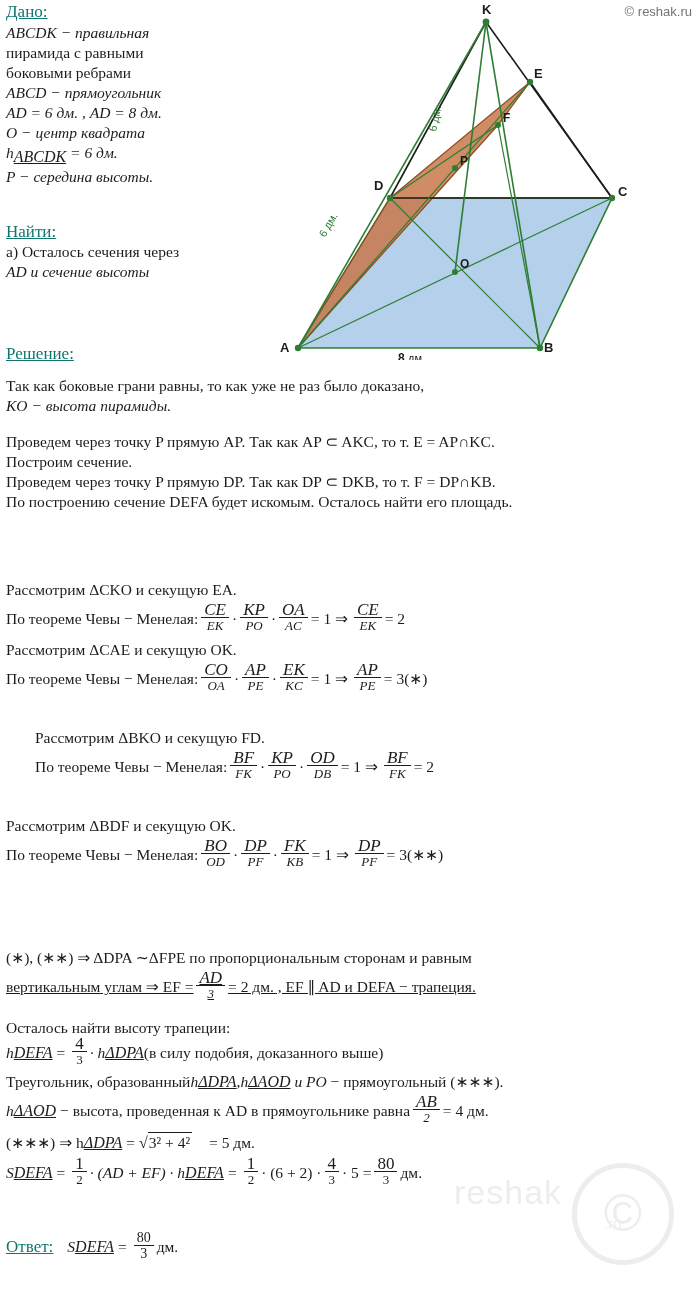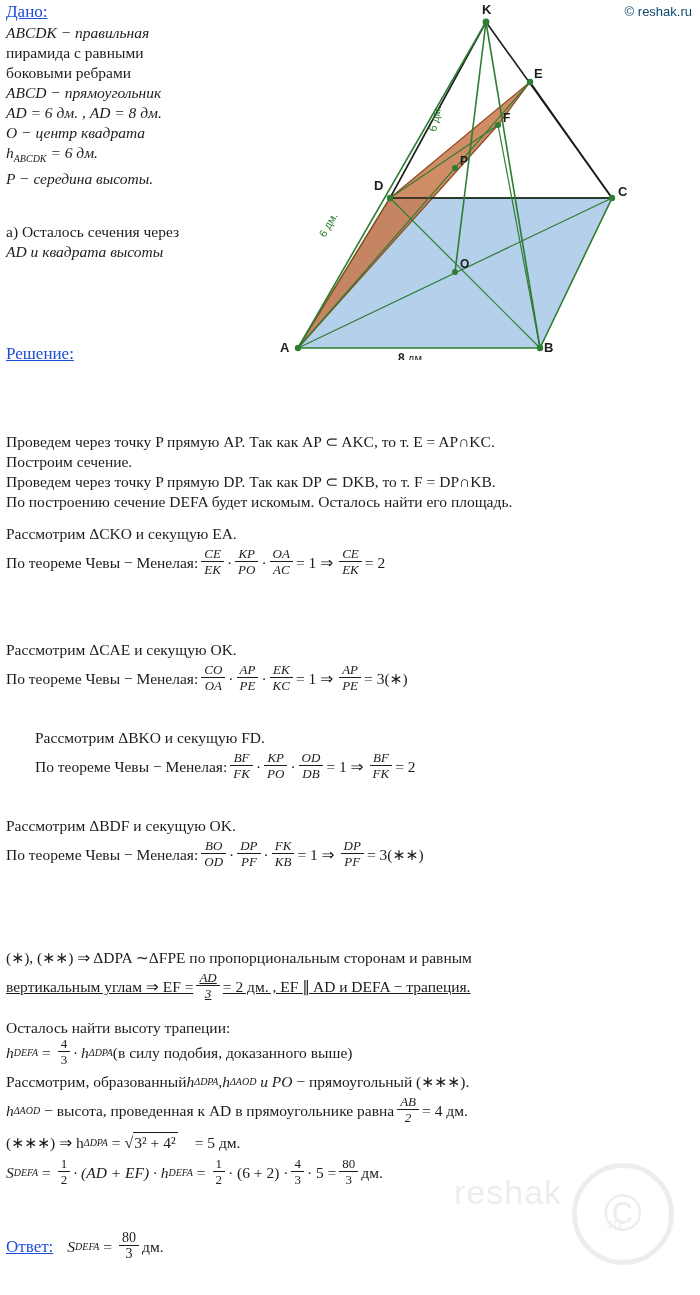--- a/index.html
+++ b/index.html
@@ -8,52 +8,52 @@
     background:#ffffff;
     font-family:"Liberation Serif", serif;
     color:#1a1a1a;
     position:relative;
     overflow:hidden;
   }
   .page{position:relative;width:700px;height:1295px;}
 
   
   .txt{font-size:15.5px;line-height:20px;color:#1c1c1c;}
-  .hdr{font-size:17px;color:#1d4ed8;text-decoration:underline;font-weight:normal;}
+  .hdr{font-size:17px;color:#0f766e;text-decoration:underline;font-weight:normal;}
   .it{font-style:italic;}
 
   
   #given{position:absolute;left:6px;top:2px;width:250px;}
   #given .line{white-space:nowrap;}
   #given .hdr{display:inline-block;margin-bottom:1px;}
 
   #find{position:absolute;left:6px;top:222px;width:260px;}
   #solution-head{position:absolute;left:6px;top:344px;}
 
   
-  #wm-top{position:absolute;right:8px;top:4px;font-size:13px;color:#0c4a6e;font-family:"Liberation Sans",sans-serif;}
+  #wm-top{position:absolute;right:8px;top:4px;font-size:13px;color:#737373;font-family:"Liberation Sans",sans-serif;}
   #wm-big{position:absolute;right:6px;bottom:26px;width:240px;height:150px;opacity:.18;pointer-events:none;}
   #wm-big .wmtext{position:absolute;left:0;top:54px;font-size:34px;color:#9aa0a6;font-family:"Liberation Sans",sans-serif;letter-spacing:1px;}
   #wm-big .wmsub{position:absolute;left:150px;top:96px;font-size:15px;color:#9aa0a6;font-family:"Liberation Sans",sans-serif;}
   #wm-big .circ{position:absolute;left:118px;top:44px;width:92px;height:92px;border:5px solid #9aa0a6;border-radius:50%;}
   #wm-big .circ:after{content:"©";position:absolute;left:50%;top:50%;transform:translate(-50%,-52%);font-size:52px;color:#9aa0a6;font-family:"Liberation Sans",sans-serif;}
 
   
   #figure{position:absolute;left:250px;top:0px;width:440px;height:360px;}
 
   
   .para{position:absolute;left:6px;width:690px;}
   .para .line{white-space:nowrap;}
 
   
   .frac{display:inline-block;vertical-align:middle;text-align:center;margin:0 3px;position:relative;top:-1px;}
-  .frac .num{display:block;font-size:13px;line-height:14px;padding:0 3px;border-bottom:1px solid #1c1c1c;}
+  .frac .num{display:block;font-size:17px;line-height:14px;padding:0 3px;border-bottom:1px solid #1c1c1c;}
   .frac .den{display:block;font-size:13px;line-height:15px;padding:0 3px;}
   .frac.big .num,.frac.big .den{font-size:14px;}
-  .sub{font-size:10px;vertical-align:sub;}
+  .sub{font-size:16px;vertical-align:sub;text-decoration:underline;}
   .sqrt{border-top:1px solid #1c1c1c;padding:0 2px 0 1px;text-align:center;}
   .radic{font-size:16px;}
   .eqrow{display:flex;align-items:center;}
   .eqrow>span{white-space:nowrap;}
 </style>
 </head>
 <body>
 
 <div class="page">
 
@@ -68,22 +68,23 @@
     <div class="line it">AD = 6 дм. , AD = 8 дм.</div>
     <div class="line it">O − центр квадрата</div>
     <div class="line it">
       <span>h</span><span class="sub">ABCDK</span>
       <span>= 6 дм.</span>
     </div>
     <div class="line it">P − середина высоты.</div>
   </div>
 
   <div id="find" class="txt">
+    <div class="hdr">Найти:</div>
     <div class="line">а) Осталось сечения через</div>
-    <div class="line it"> AD и квадрата высоты</div>
+    <div class="line it"> AD и сечение высоты</div>
   </div>
 
   <div id="solution-head" class="hdr">Решение:</div>
 
   <div id="figure">
     <svg width="440" height="360" viewBox="0 0 440 360" xmlns="http://www.w3.org/2000/svg">
 
       <polygon points="48,348 290,348 362,198 140,198" fill="#a8c8e8" fill-opacity="0.85" stroke="#2e7d32" stroke-width="1.6"></polygon>
 
       <polygon points="140,198 280,82 248,125 48,348" fill="#c8784a" fill-opacity="0.85" stroke="#8c4a24" stroke-width="1.2"></polygon>
@@ -128,29 +129,33 @@
       <text x="210" y="268" font-family="Liberation Sans, sans-serif" font-size="12" font-weight="bold" fill="#1c1c1c">O</text>
       <text x="30" y="352" font-family="Liberation Sans, sans-serif" font-size="13" font-weight="bold" fill="#1c1c1c">A</text>
       <text x="294" y="352" font-family="Liberation Sans, sans-serif" font-size="13" font-weight="bold" fill="#1c1c1c">B</text>
 
       <text x="75" y="238" font-family="Liberation Sans, sans-serif" font-size="11" fill="#2e7d32" transform="rotate(-60 75 238)">6 дм.</text>
       <text x="186" y="132" font-family="Liberation Sans, sans-serif" font-size="11" fill="#2e7d32" transform="rotate(-78 186 132)">6 дм.</text>
       <text x="148" y="362" font-family="Liberation Sans, sans-serif" font-size="12" font-weight="bold" fill="#1c1c1c">8 <tspan font-weight="normal" font-size="11">дм.</tspan></text>
     </svg>
   </div>
 
+  <div class="para txt" style="top:376px;">
+    <div class="line">Так как боковые грани равны, то как уже не раз было доказано,</div>
+    <div class="line it">KO − высота пирамиды.</div>
+  </div>
 
   <div class="para txt" style="top:432px;">
     <div class="line">Проведем через точку P прямую AP. Так как AP ⊂ AKC, то т. E = AP∩KC.</div>
     <div class="line">Построим сечение.</div>
     <div class="line">Проведем через точку P прямую DP. Так как DP ⊂ DKB, то т. F = DP∩KB.</div>
     <div class="line">По построению сечение DEFA будет искомым. Осталось найти его площадь.</div>
   </div>
 
-  <div class="para txt" style="top:524px;">
+  <div class="para txt" style="top:580px;">
     <div class="line">Рассмотрим ΔCKO и секущую EA.</div>
     <div class="eqrow" style="margin-top:4px;">
       <span>По теореме Чевы − Менелая:</span>
       <span class="frac it">
           <span class="num">CE</span>
           <span class="den">EK</span>
         </span>
       <span>·</span>
       <span class="frac it">
           <span class="num">KP</span>
@@ -280,21 +285,21 @@
           <span class="den">3</span>
         </span>
       <span class="it">· h</span>
         <span class="sub it">ΔDPA</span>
       <span>(в силу подобия, доказанного выше)</span>
     </div>
   </div>
 
   <div class="para txt" style="top:1072px;">
     <div class="eqrow">
-      <span>Рассмотрим, образованный </span>
+      <span>Треугольник, образованный </span>
       <span class="it">h</span>
         <span class="sub it">ΔDPA</span>
       <span>, </span>
       <span class="it">h</span>
         <span class="sub it">ΔAOD</span>
       <span class="it">&nbsp;и PO</span>
         <span>&nbsp;− прямоугольный (∗∗∗).</span>
     </div>
   </div>
 

